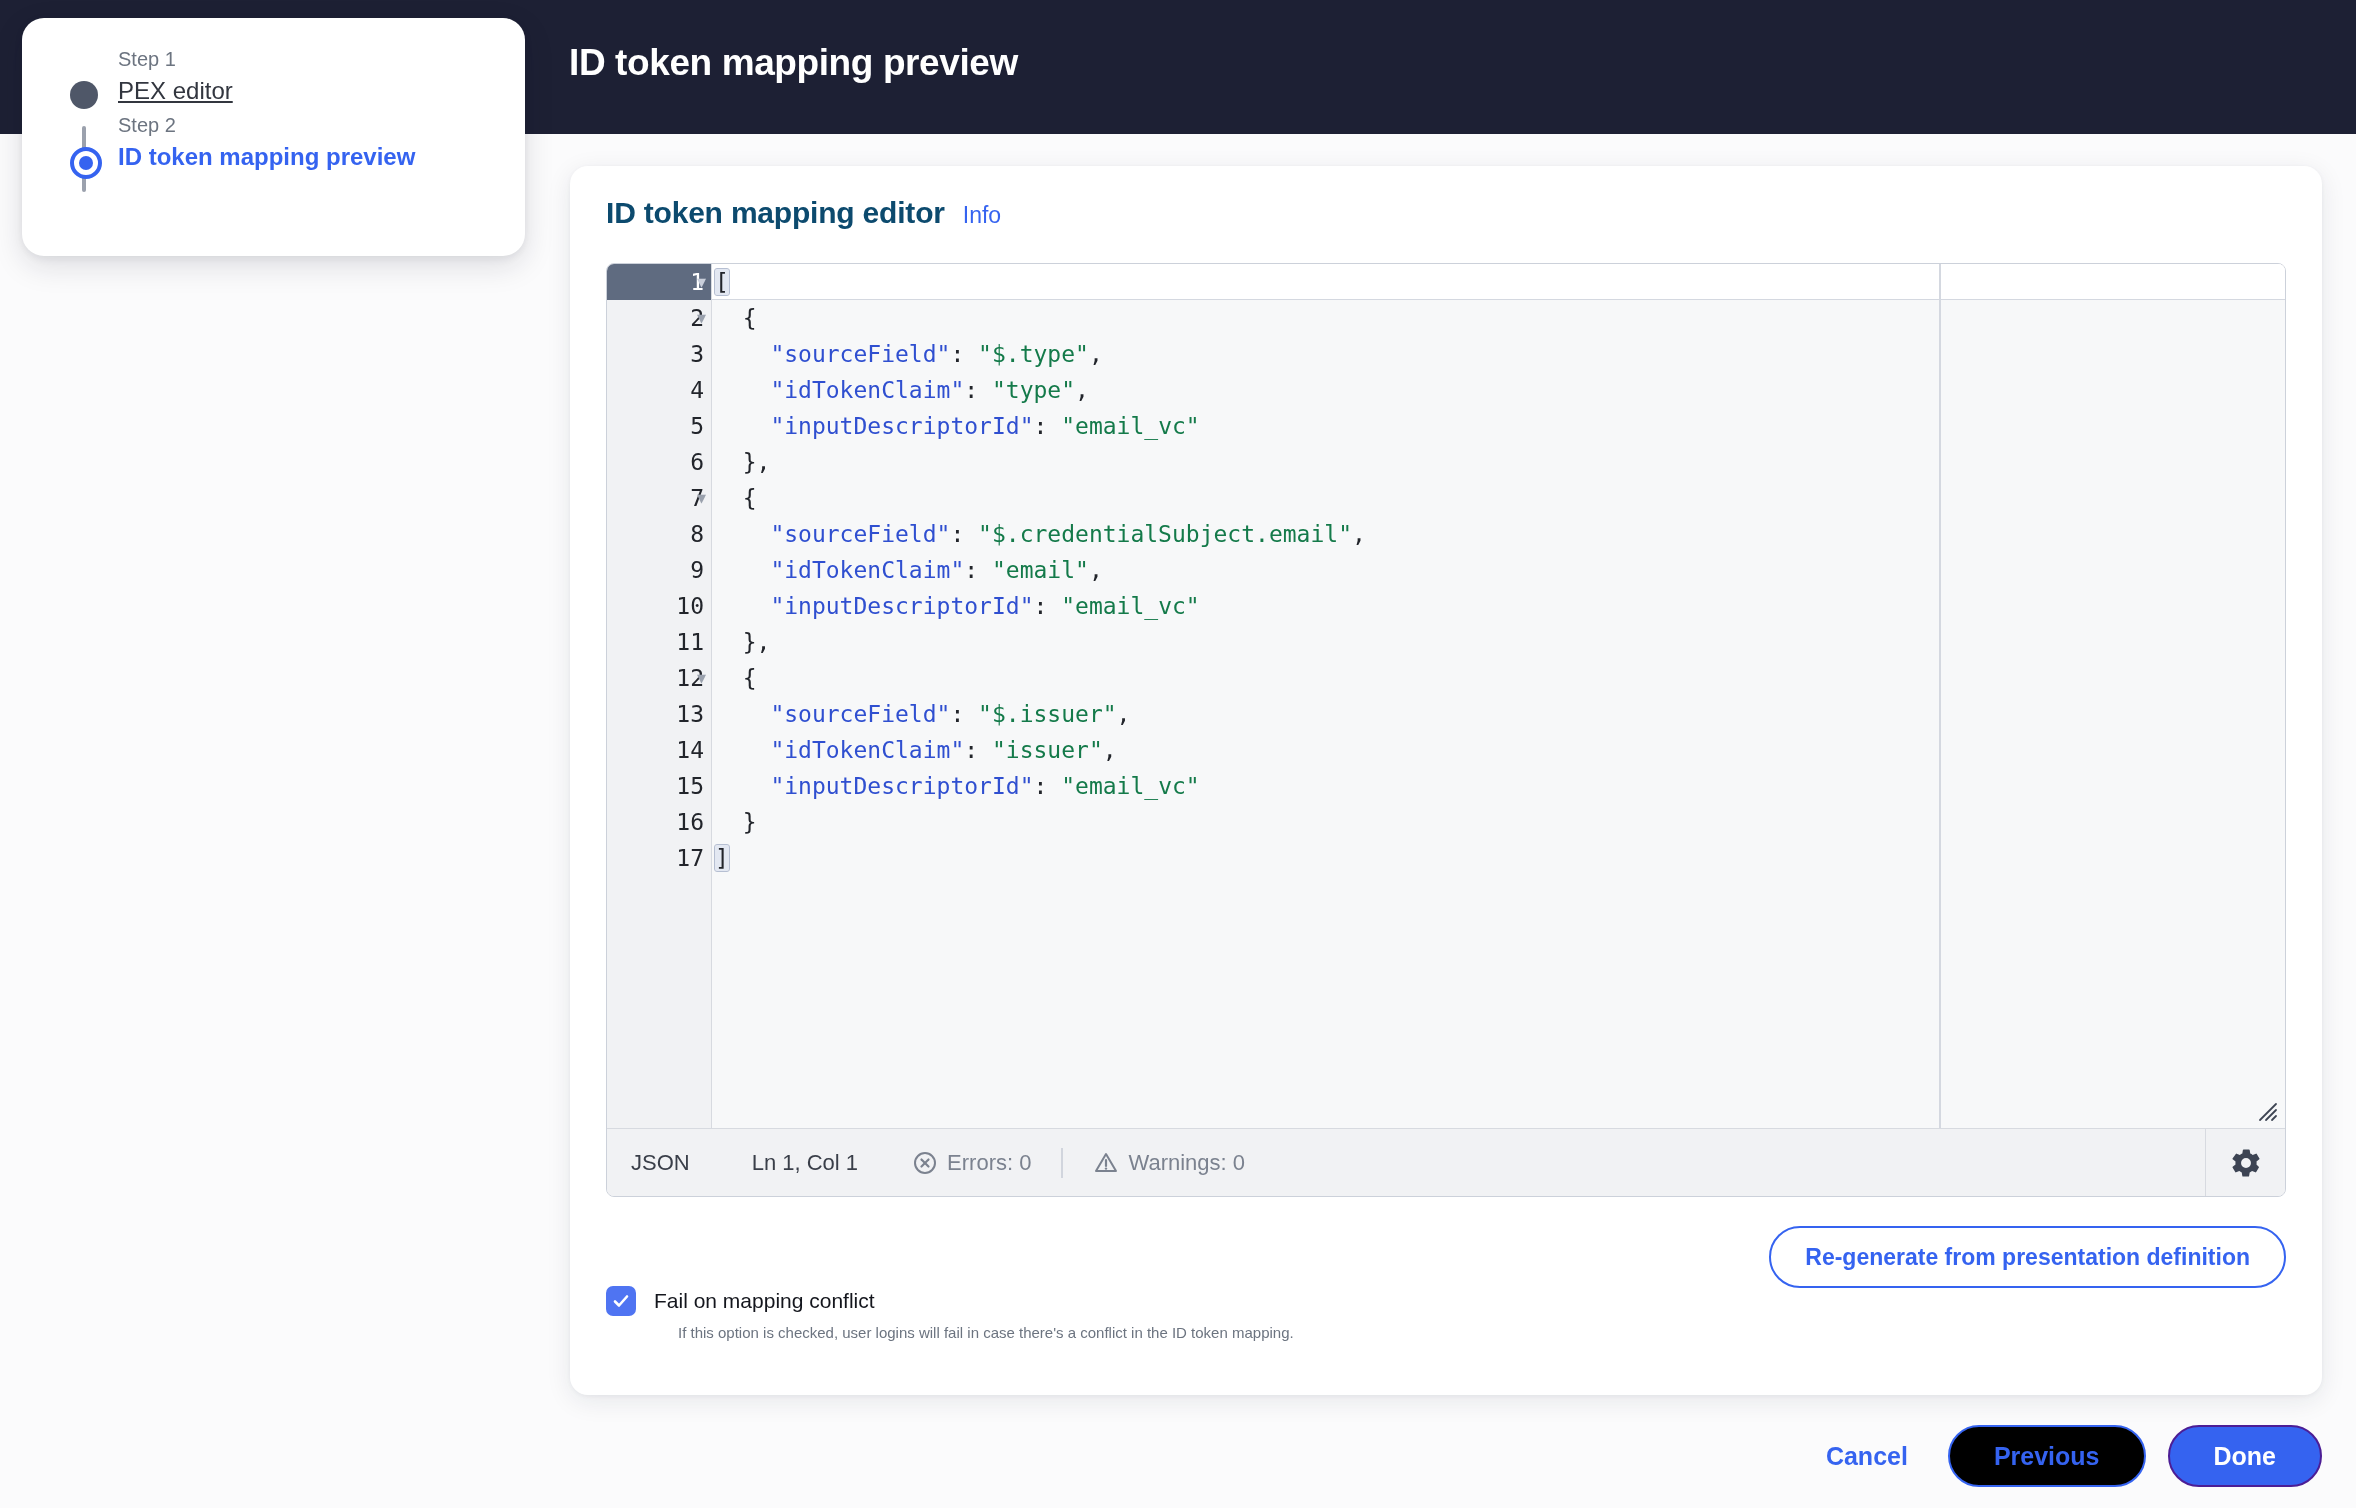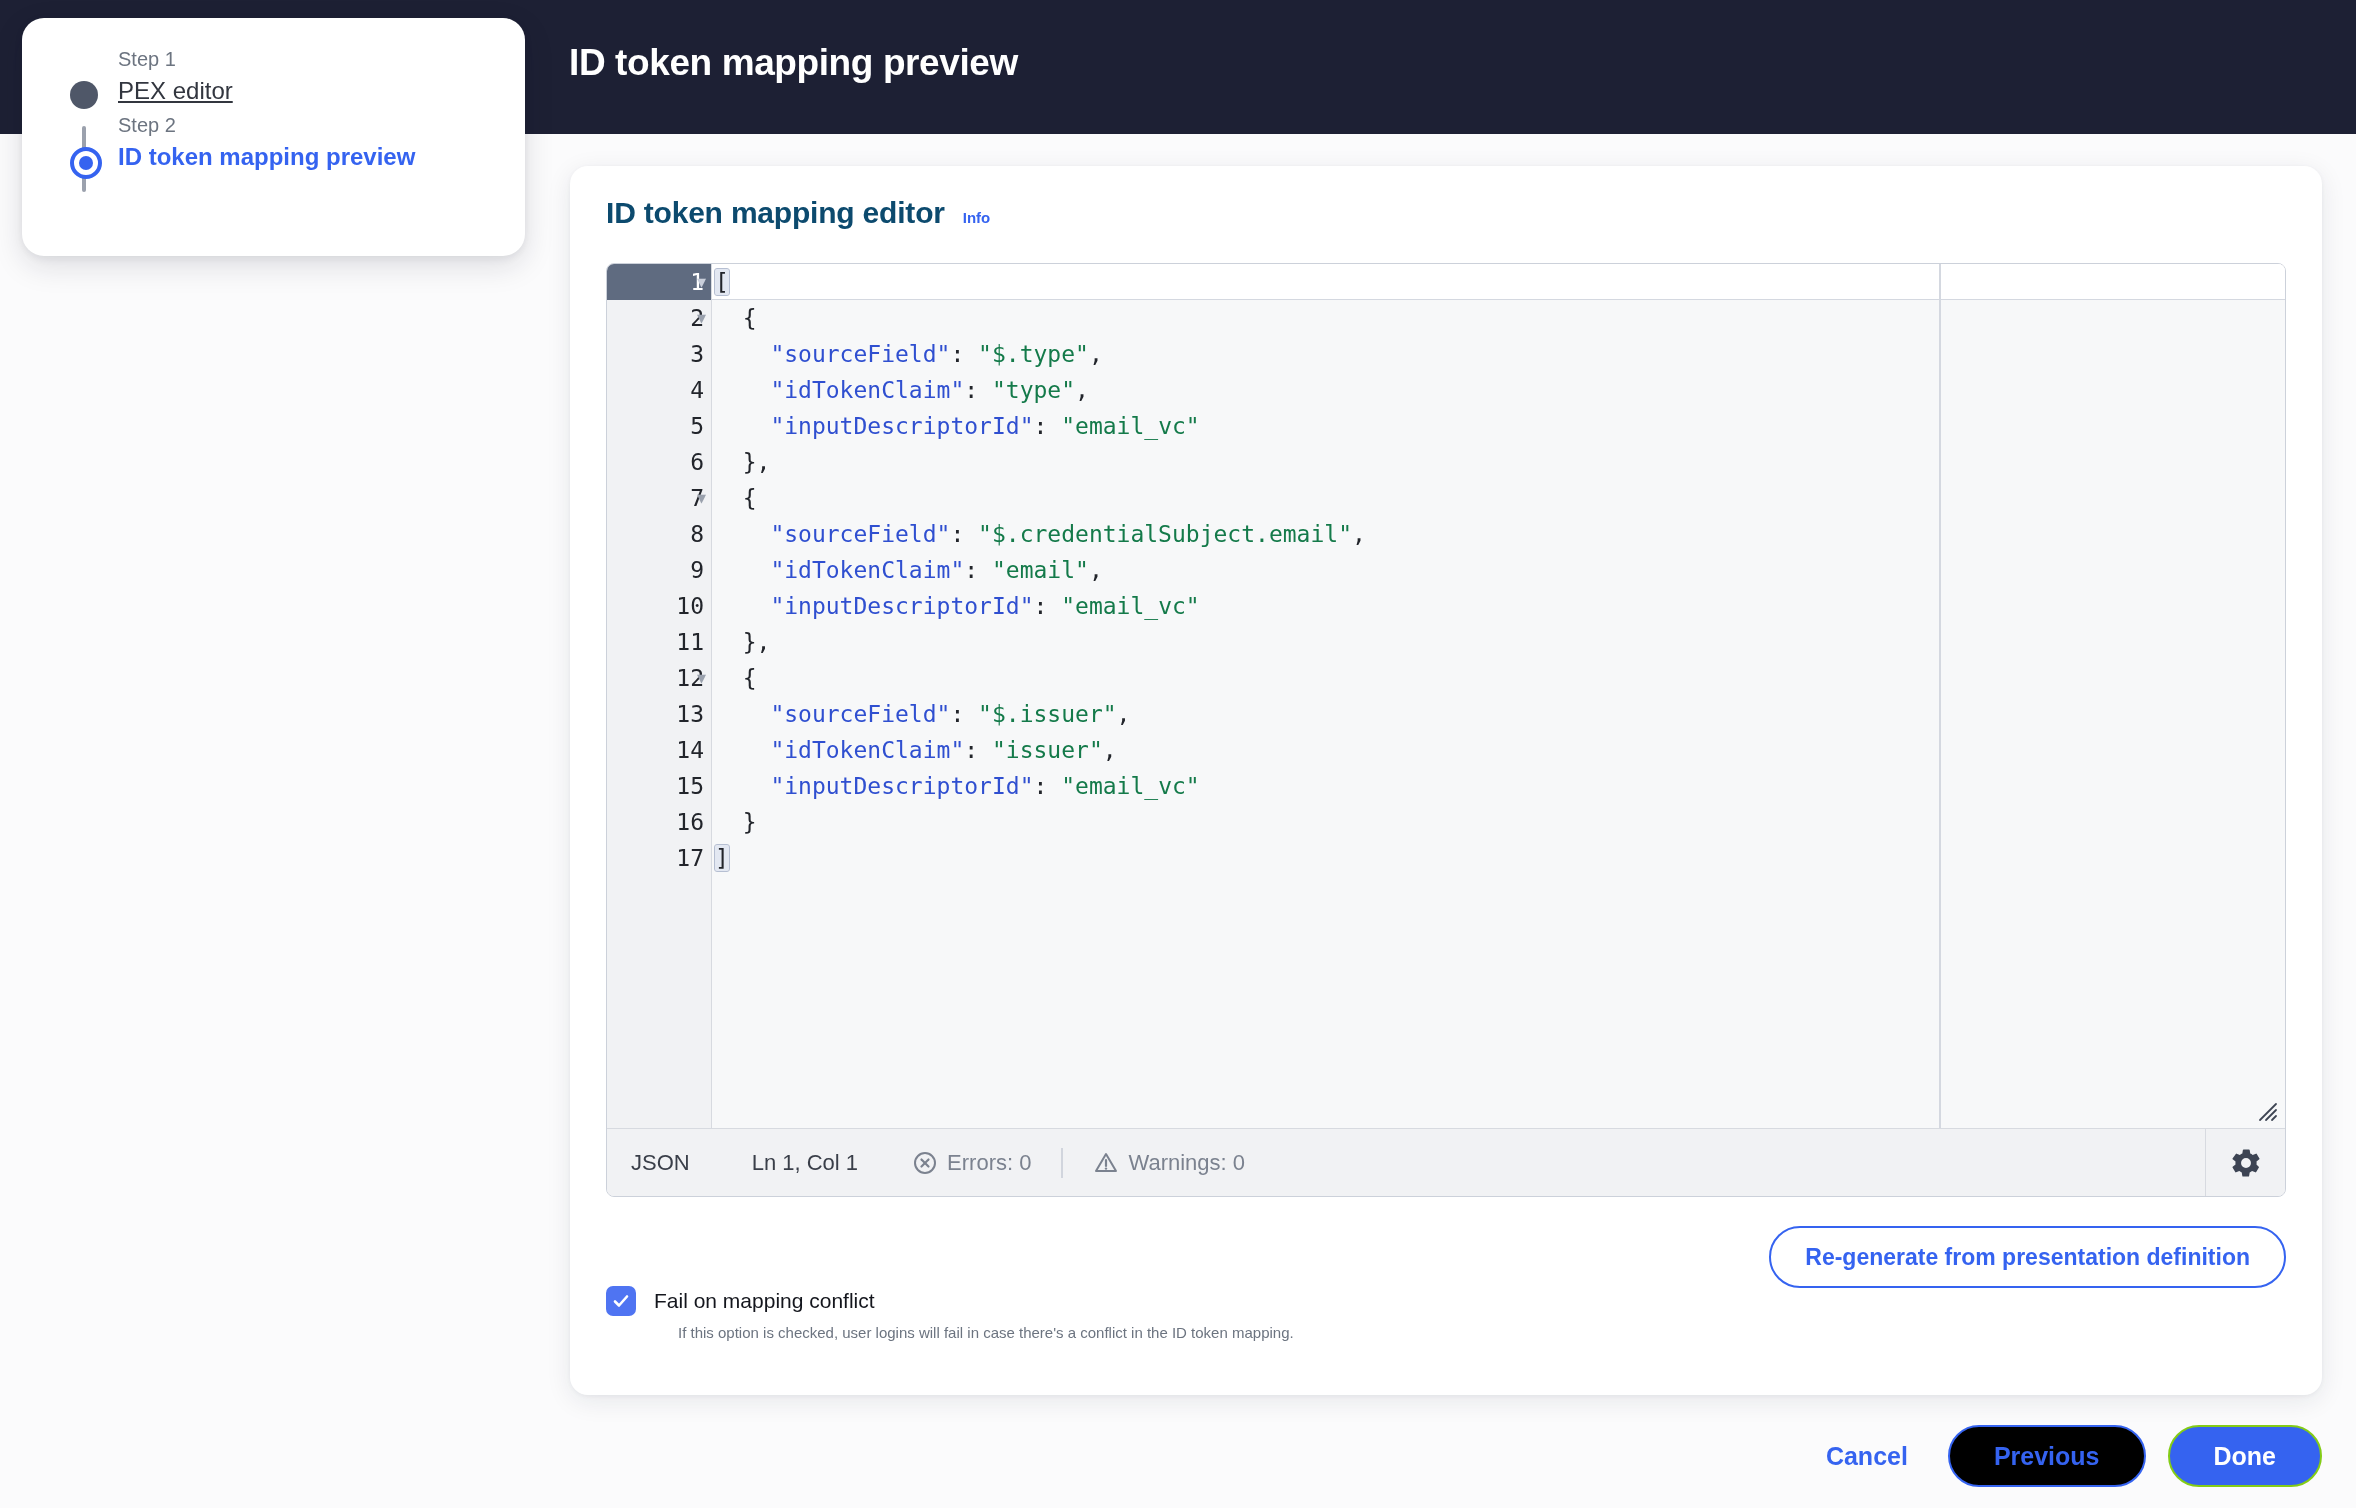--- a/index.html
+++ b/index.html
@@ -58,21 +58,21 @@
     position: absolute; left: 570px; top: 166px;
     width: 1752px; height: 1229px;
     background: #ffffff; border-radius: 18px;
     box-shadow: 0 6px 26px rgba(25,30,55,0.09), 0 1px 4px rgba(25,30,55,0.05);
   }
   .card-head {
     position: absolute; left: 36px; top: 30px;
     display: flex; align-items: baseline; gap: 18px;
   }
   .card-title { font-size: 30px; font-weight: 700; color: #0c4a6e; letter-spacing: -0.2px; }
-  .card-info { font-size: 15px; font-weight: 700; color: #3563f0; cursor: pointer; }
+  .card-info { font-size: 23px; font-weight: 400; color: #3563f0; cursor: pointer; }
 
   
   .editor-shell {
     position: absolute; left: 36px; top: 97px;
     width: 1680px; height: 934px;
     border: 1px solid #ccd1da; border-radius: 8px;
     background: #f7f8f9; overflow: hidden;
     display: flex; flex-direction: column;
   }
   .editor-body {
@@ -182,21 +182,21 @@
     font-size: 25px; font-weight: 700; color: #3563f0;
     padding: 14px 18px;
   }
   .btn-outline {
     height: 62px; padding: 0 44px; border: 2px solid #3563f0;
     border-radius: 31px; background: #000000; color: #3563f0;
     font-family: "Liberation Sans", sans-serif;
     font-size: 25px; font-weight: 700; cursor: pointer;
   }
   .btn-primary {
-    height: 62px; padding: 0 44px; border: 2px solid #84cc16;
+    height: 62px; padding: 0 44px; border: 2px solid #4c1d95;
     border-radius: 31px; background: #3563f0; color: #ffffff;
     font-family: "Liberation Sans", sans-serif;
     font-size: 25px; font-weight: 700; cursor: pointer;
   }
 </style>
 </head>
 <body>
 
 <div id="root">
 

